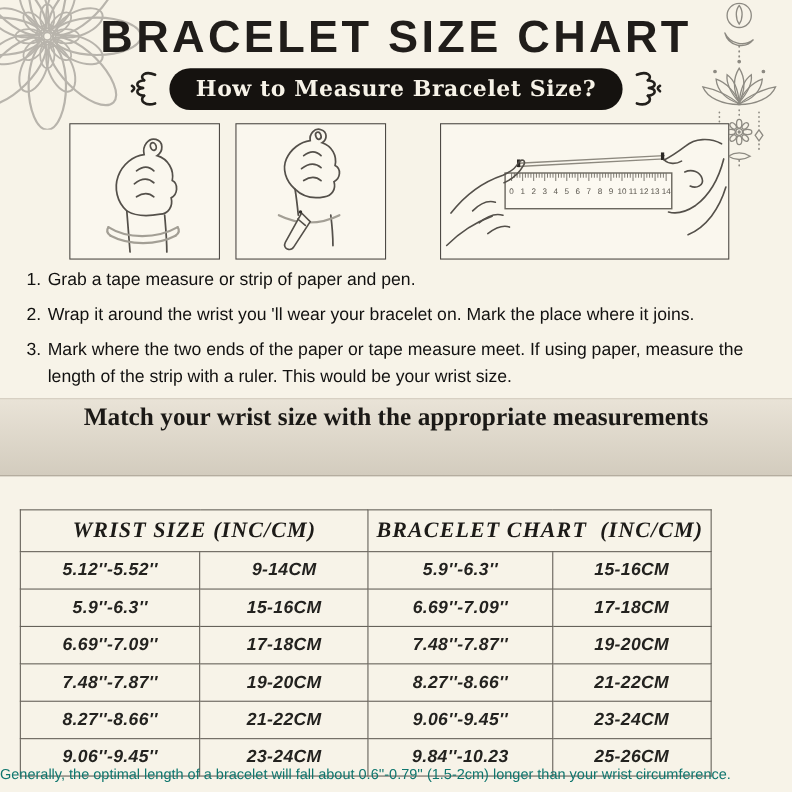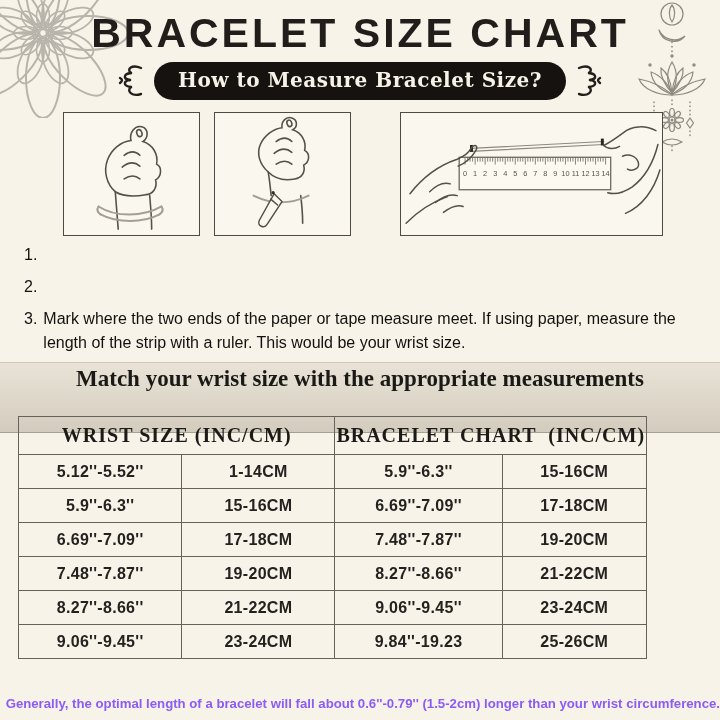--- a/index.html
+++ b/index.html
@@ -20,27 +20,27 @@
   #illus3{left:400px;width:263px;}
   .illus svg{display:block;width:100%;height:100%;}
   .steps{position:absolute;top:243px;left:24px;width:662px;list-style:none;margin:0;padding:0;}
   .steps li{display:flex;gap:6px;font-size:16px;line-height:1.55;margin-bottom:7px;color:#121110;}
   .steps .num{flex:0 0 auto;}
   .banner{position:absolute;top:362px;left:0;right:0;height:69px;
     background:linear-gradient(180deg,var(--band-top),var(--band-bottom));
     border-top:1px solid #cfc8ba;border-bottom:1px solid #a79f90;
     display:flex;flex-direction:column;justify-content:flex-start;text-align:center;
     font-family:"Liberation Serif",serif;font-weight:700;font-size:23px;color:#1b1916;line-height:1.35;}
-  table.size-chart{position:absolute;top:416px;left:18px;width:629px;border-collapse:collapse;table-layout:fixed;}
+  table.size-chart{position:absolute;top:463px;left:18px;width:629px;border-collapse:collapse;table-layout:fixed;font-style:italic;}
   .size-chart th,.size-chart td{border:1px solid var(--line);text-align:center;padding:0;}
   .size-chart th{height:37px;font-family:"Liberation Serif",serif;font-weight:700;font-size:20px;
     letter-spacing:1px;white-space:pre;color:#1d1b18;}
   .size-chart td{height:33px;font-weight:700;font-size:16px;color:#23221f;letter-spacing:.3px;}
-  .footer-note{position:absolute;bottom:9px;left:0;right:0;text-align:right;
-    font-weight:700;font-size:13.2px;color:#8b5cf6;}
+  .footer-note{position:absolute;bottom:9px;left:0;right:0;text-align:left;
+    font-weight:400;font-size:13.2px;color:#0f766e;}
   .corner{position:absolute;pointer-events:none;}
   #mandala{left:-42px;top:-52px;}
   #ornament{left:626px;top:2px;}
 </style>
 </head>
 <body>
 
 <div id="app">
 
   <svg id="mandala" class="corner" width="170" height="170" viewBox="0 0 170 170" fill="none" stroke="#b8b4ac" stroke-width="1.6">
@@ -268,23 +268,25 @@
         <path d="M224,44 C231,41 238,44 240,50 C242,56 235,60 229,57"></path>
         <path d="M260,32 C255,52 246,66 234,75 C225,81 216,83 209,81"></path>
         <path d="M262,58 C256,78 244,95 227,102"></path>
       </g>
     </svg>
   </div>
 
   <ol class="steps">
       <li>
         <span class="num">1.</span>
+        <span>Grab a tape measure or strip of paper and pen.</span>
       </li>
       <li>
         <span class="num">2.</span>
+        <span>Wrap it around the wrist you 'll wear your bracelet on. Mark the place where it joins.</span>
       </li>
       <li>
         <span class="num">3.</span>
         <span>Mark where the two ends of the paper or tape measure meet. If using paper, measure the length of the strip with a ruler. This would be your wrist size.</span>
       </li>
     </ol>
 
   <div class="banner">
     <div>Match your wrist size with the appropriate measurements</div>
   </div>
@@ -298,21 +300,21 @@
     </colgroup>
     <thead>
       <tr>
         <th colspan="2">WRIST SIZE (INC/CM)</th>
         <th colspan="2">BRACELET CHART  (INC/CM)</th>
       </tr>
     </thead>
     <tbody>
         <tr>
           <td>5.12''-5.52''</td>
-          <td>1-14CM</td>
+          <td>9-14CM</td>
           <td>5.9''-6.3''</td>
           <td>15-16CM</td>
         </tr>
         <tr>
           <td>5.9''-6.3''</td>
           <td>15-16CM</td>
           <td>6.69''-7.09''</td>
           <td>17-18CM</td>
         </tr>
         <tr>
@@ -329,21 +331,21 @@
         </tr>
         <tr>
           <td>8.27''-8.66''</td>
           <td>21-22CM</td>
           <td>9.06''-9.45''</td>
           <td>23-24CM</td>
         </tr>
         <tr>
           <td>9.06''-9.45''</td>
           <td>23-24CM</td>
-          <td>9.84''-19.23</td>
+          <td>9.84''-10.23</td>
           <td>25-26CM</td>
         </tr>
       </tbody>
   </table>
 
   <div class="footer-note">Generally, the optimal length of a bracelet will fall about 0.6''-0.79'' (1.5-2cm) longer than your wrist circumference.</div>
 
 </div>
 
 </body></html>

